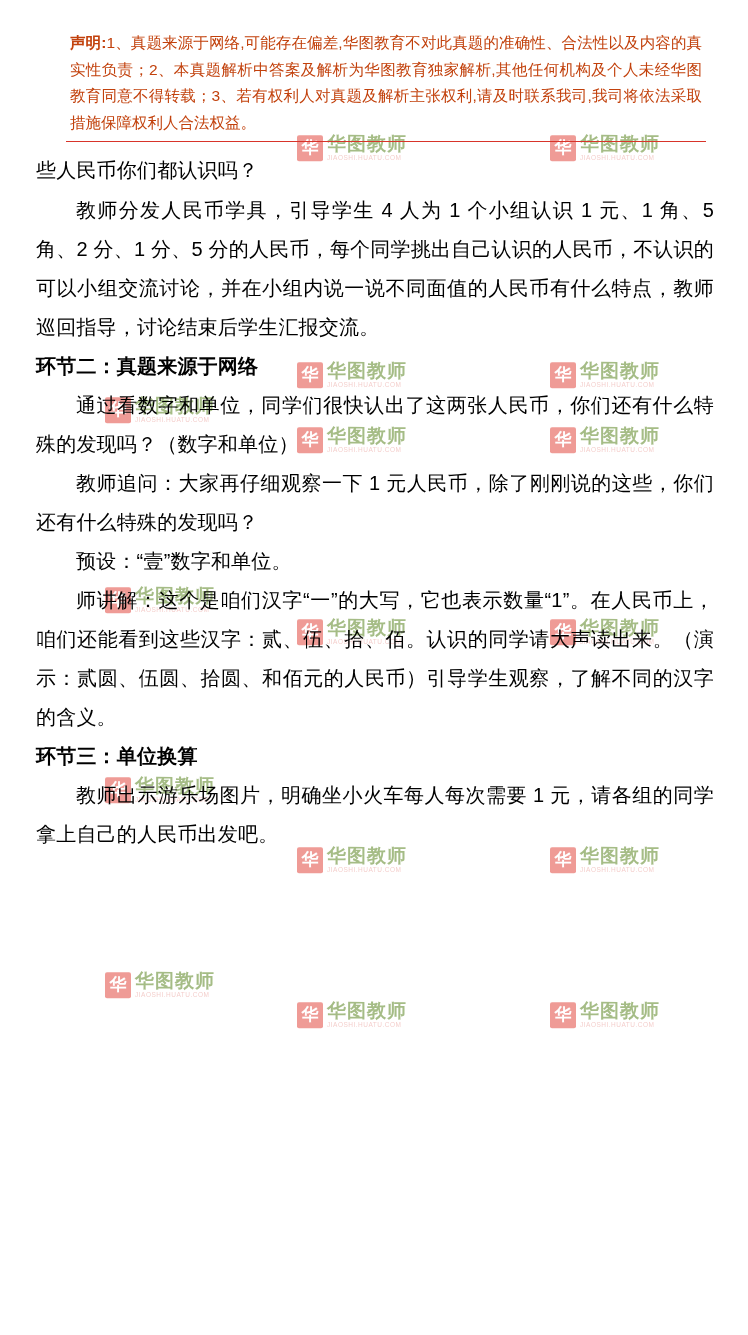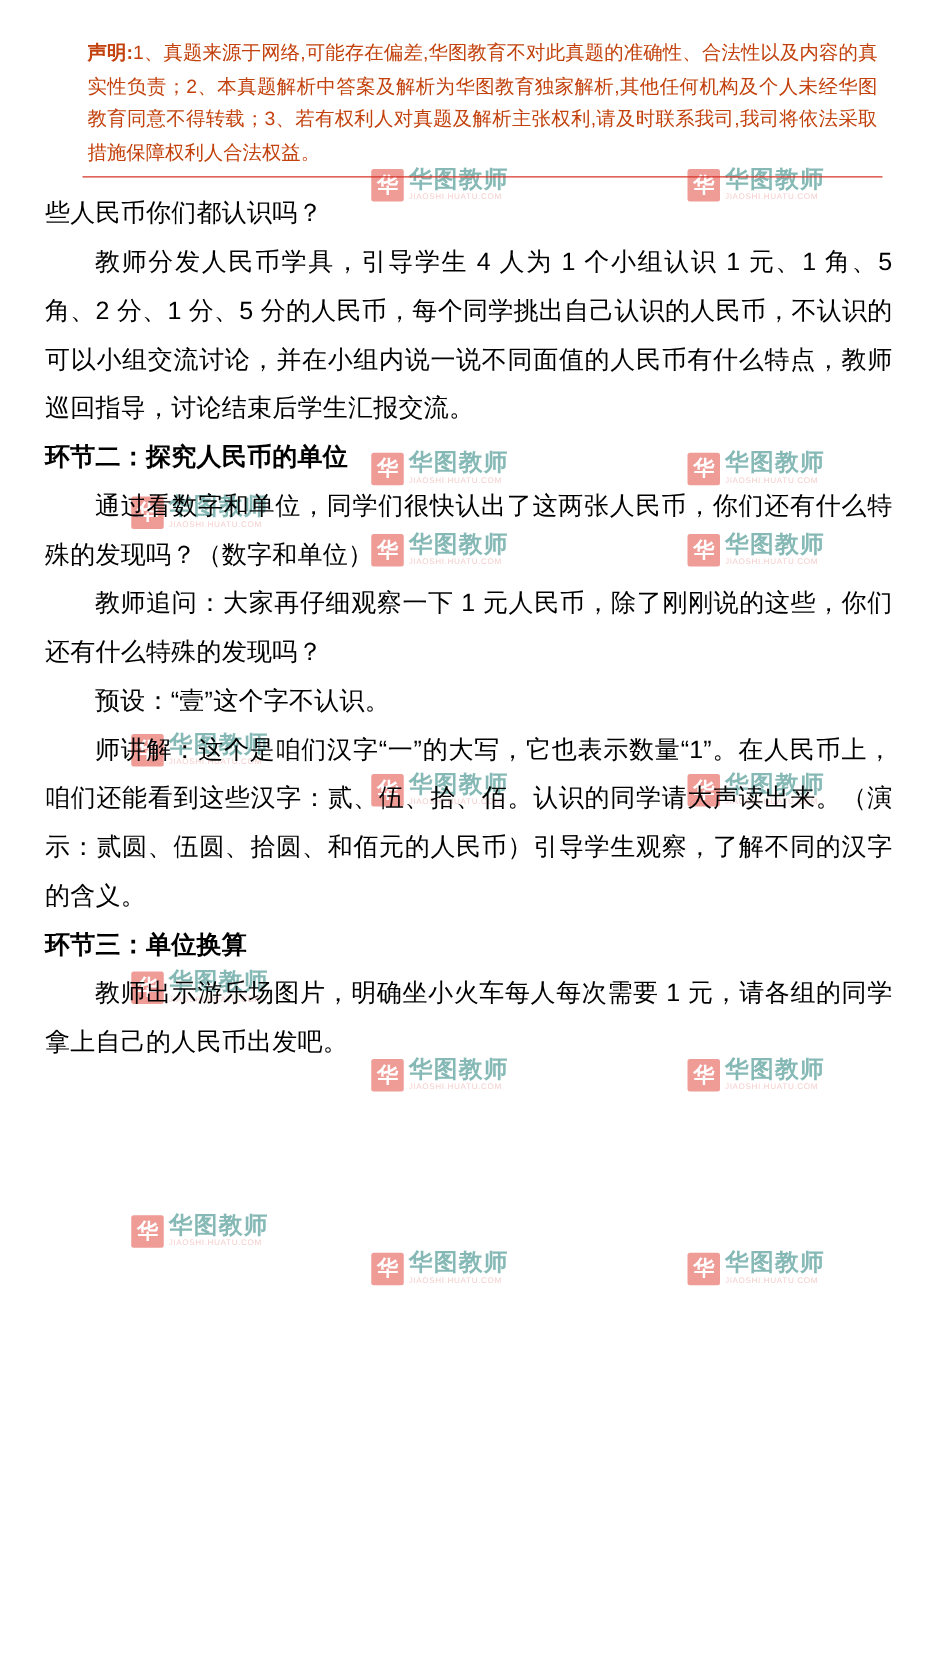--- a/index.html
+++ b/index.html
@@ -53,20 +53,21 @@
     position: relative;
     z-index: 3;
     padding: 0 10px 0 12px;
   }
   .para {
     margin: 0;
     text-indent: 2em;
   }
   .para.flush {
     text-indent: 0;
+    font-family: Liberation Mono, monospace;
   }
   .heading {
     margin: 0;
     font-weight: bold;
     text-indent: 0;
     font-size: 20px;
   }
   
   .wm {
     position: absolute;
@@ -90,21 +91,21 @@
     justify-content: center;
     border-radius: 2px;
     font-family: "Liberation Serif", serif;
   }
   .wm .wm-text {
     display: flex;
     flex-direction: column;
     line-height: 1;
   }
   .wm .wm-main {
-    color: #0f766e;
+    color: #4d7c0f;
     font-size: 19px;
     font-weight: bold;
     letter-spacing: 1px;
   }
   .wm .wm-sub {
     color: #e89a95;
     font-size: 6.5px;
     letter-spacing: 0.5px;
     margin-top: 2px;
   }
@@ -230,22 +231,22 @@
     </div>
 
   <div class="disclaimer">
     <span class="lead">声明:</span><span>1、真题来源于网络,可能存在偏差,华图教育不对此真题的准确性、合法性以及内容的真实性负责；2、本真题解析中答案及解析为华图教育独家解析,其他任何机构及个人未经华图教育同意不得转载；3、若有权利人对真题及解析主张权利,请及时联系我司,我司将依法采取措施保障权利人合法权益。</span>
   </div>
   <hr class="disclaimer-rule">
 
   <div class="body-text">
       <p class="para flush">些人民币你们都认识吗？</p>
       <p class="para">教师分发人民币学具，引导学生 4 人为 1 个小组认识 1 元、1 角、5 角、2 分、1 分、5 分的人民币，每个同学挑出自己认识的人民币，不认识的可以小组交流讨论，并在小组内说一说不同面值的人民币有什么特点，教师巡回指导，讨论结束后学生汇报交流。</p>
-      <p class="heading">环节二：探究人民币的单位</p>
+      <p class="heading">环节二：真题来源于网络</p>
       <p class="para">通过看数字和单位，同学们很快认出了这两张人民币，你们还有什么特殊的发现吗？（数字和单位）</p>
       <p class="para">教师追问：大家再仔细观察一下 1 元人民币，除了刚刚说的这些，你们还有什么特殊的发现吗？</p>
-      <p class="para">预设：“壹”这个字不认识。</p>
+      <p class="para">预设：“壹”数字和单位。</p>
       <p class="para">师讲解：这个是咱们汉字“一”的大写，它也表示数量“1”。在人民币上，咱们还能看到这些汉字：贰、伍、拾、佰。认识的同学请大声读出来。（演示：贰圆、伍圆、拾圆、和佰元的人民币）引导学生观察，了解不同的汉字的含义。</p>
       <p class="heading">环节三：单位换算</p>
       <p class="para">教师出示游乐场图片，明确坐小火车每人每次需要 1 元，请各组的同学拿上自己的人民币出发吧。</p>
     </div>
 
 </div>
 
 </body></html>

